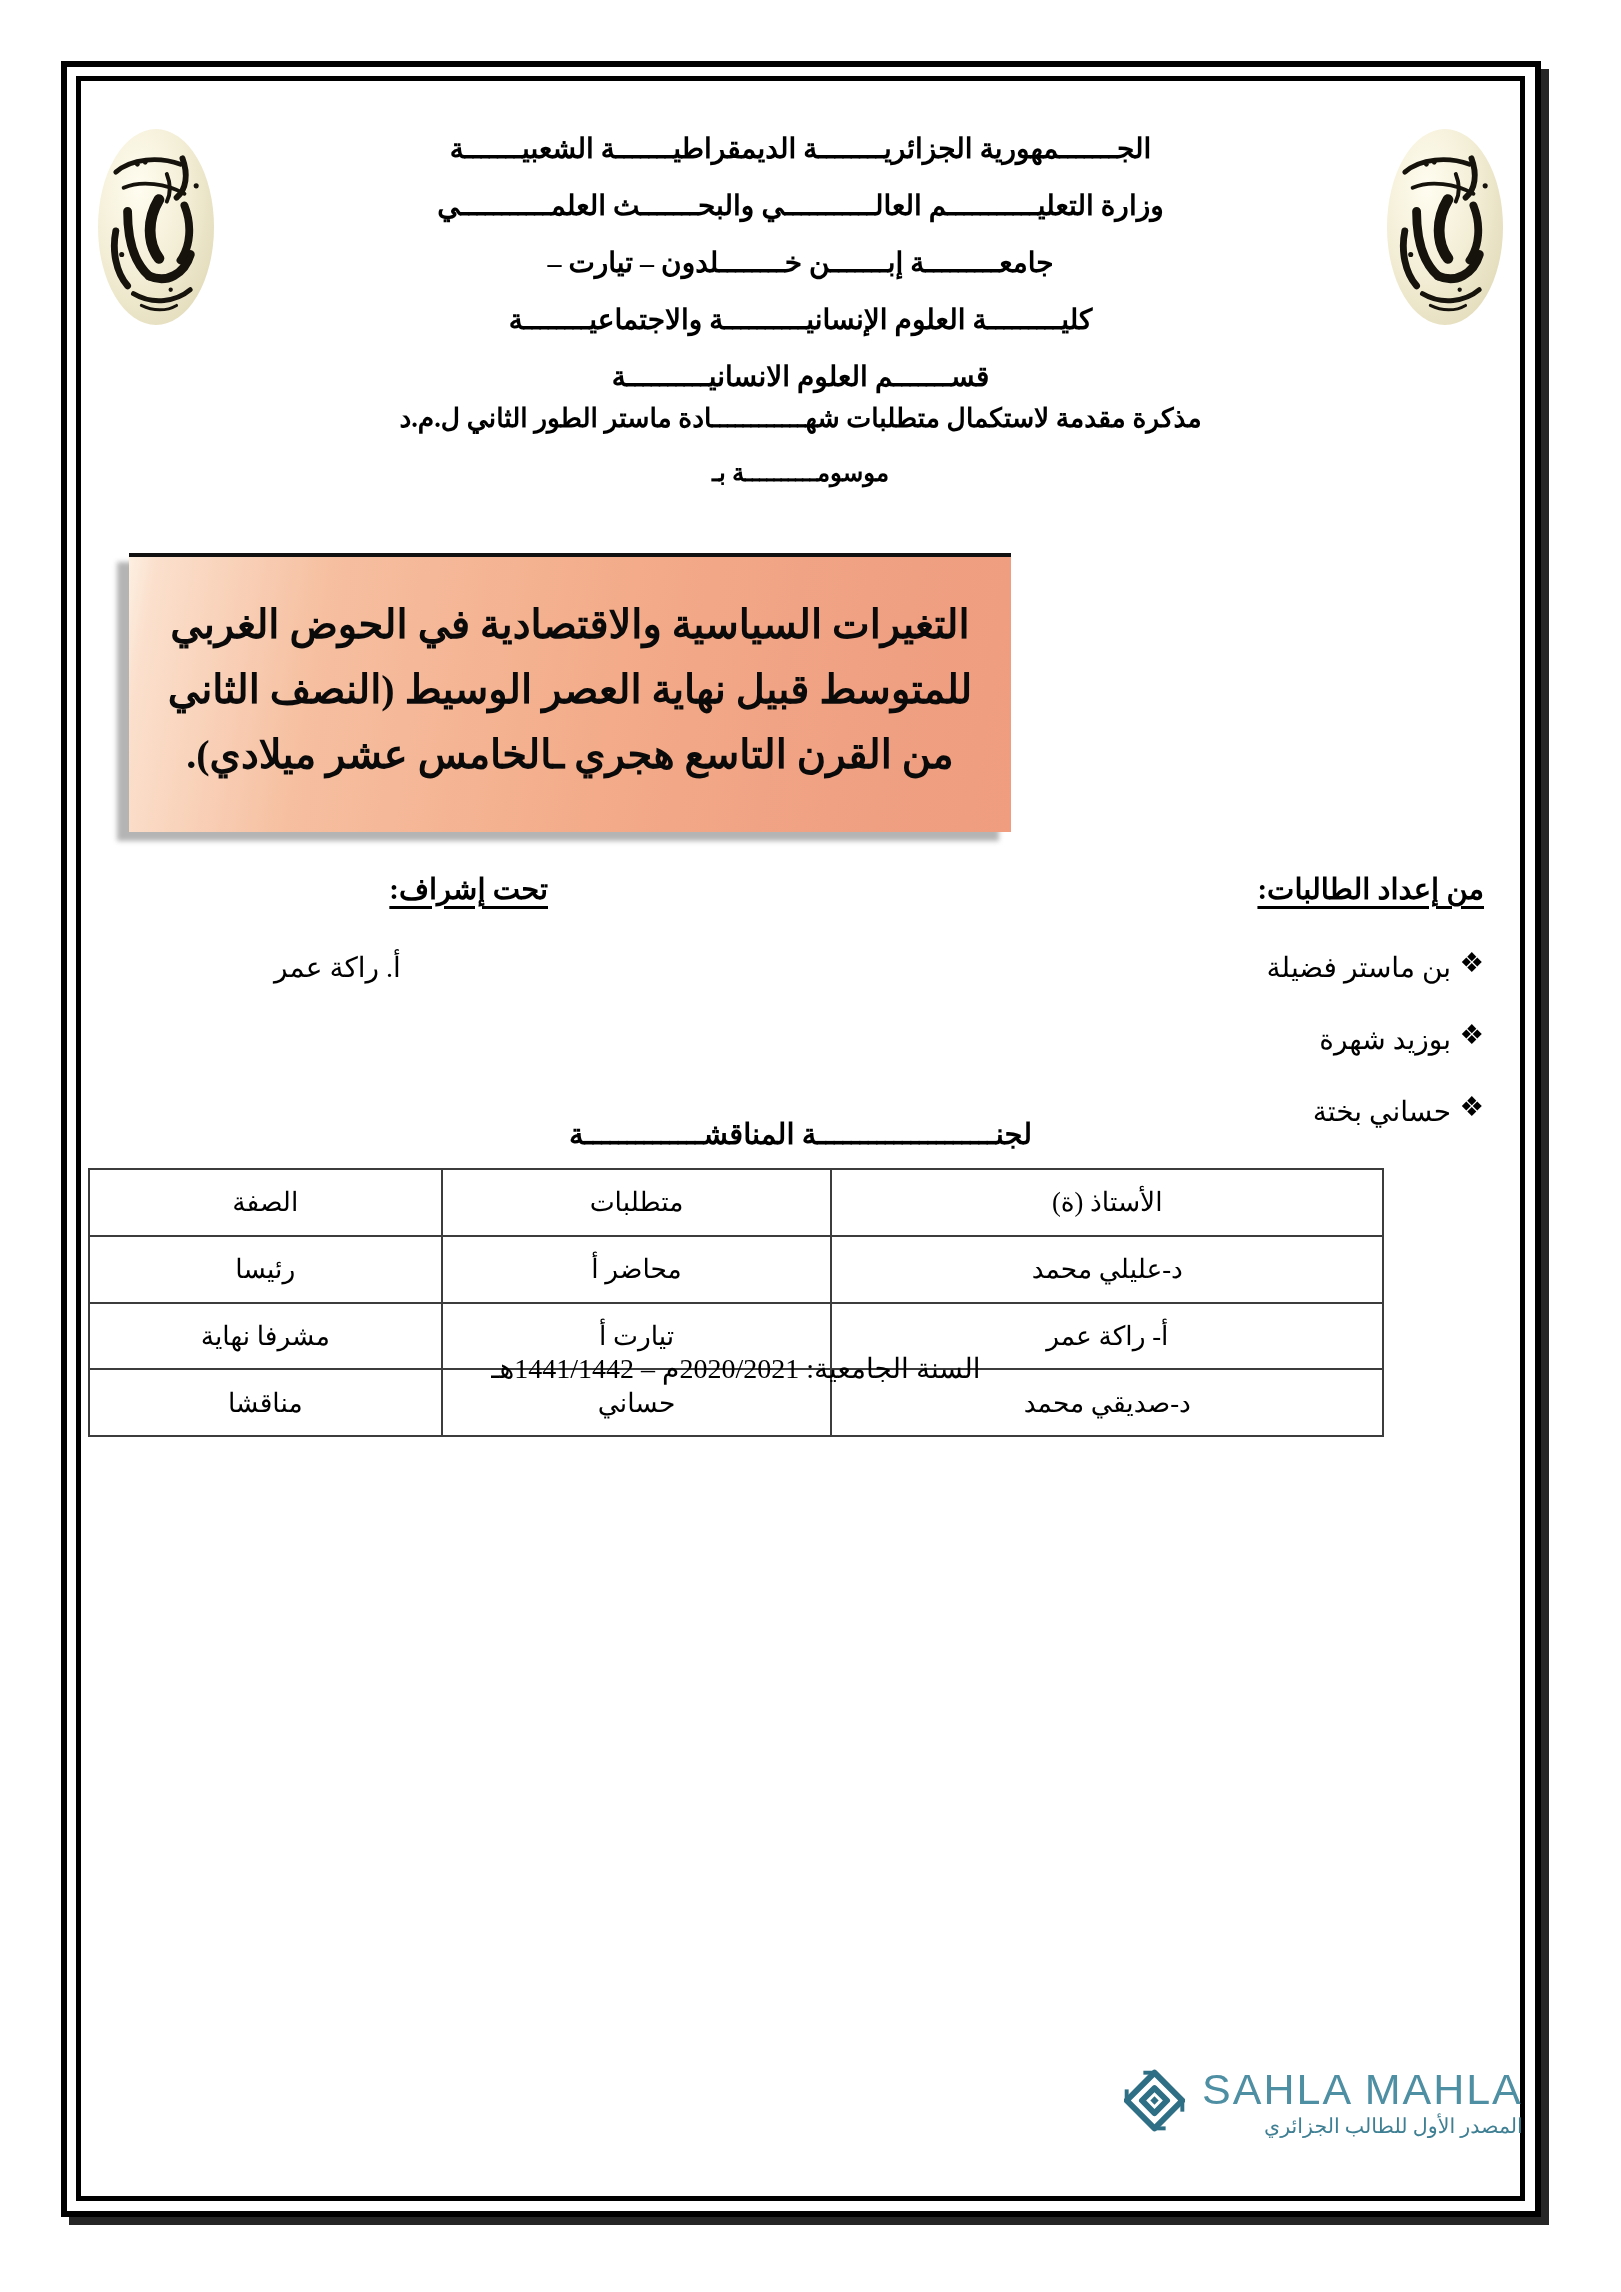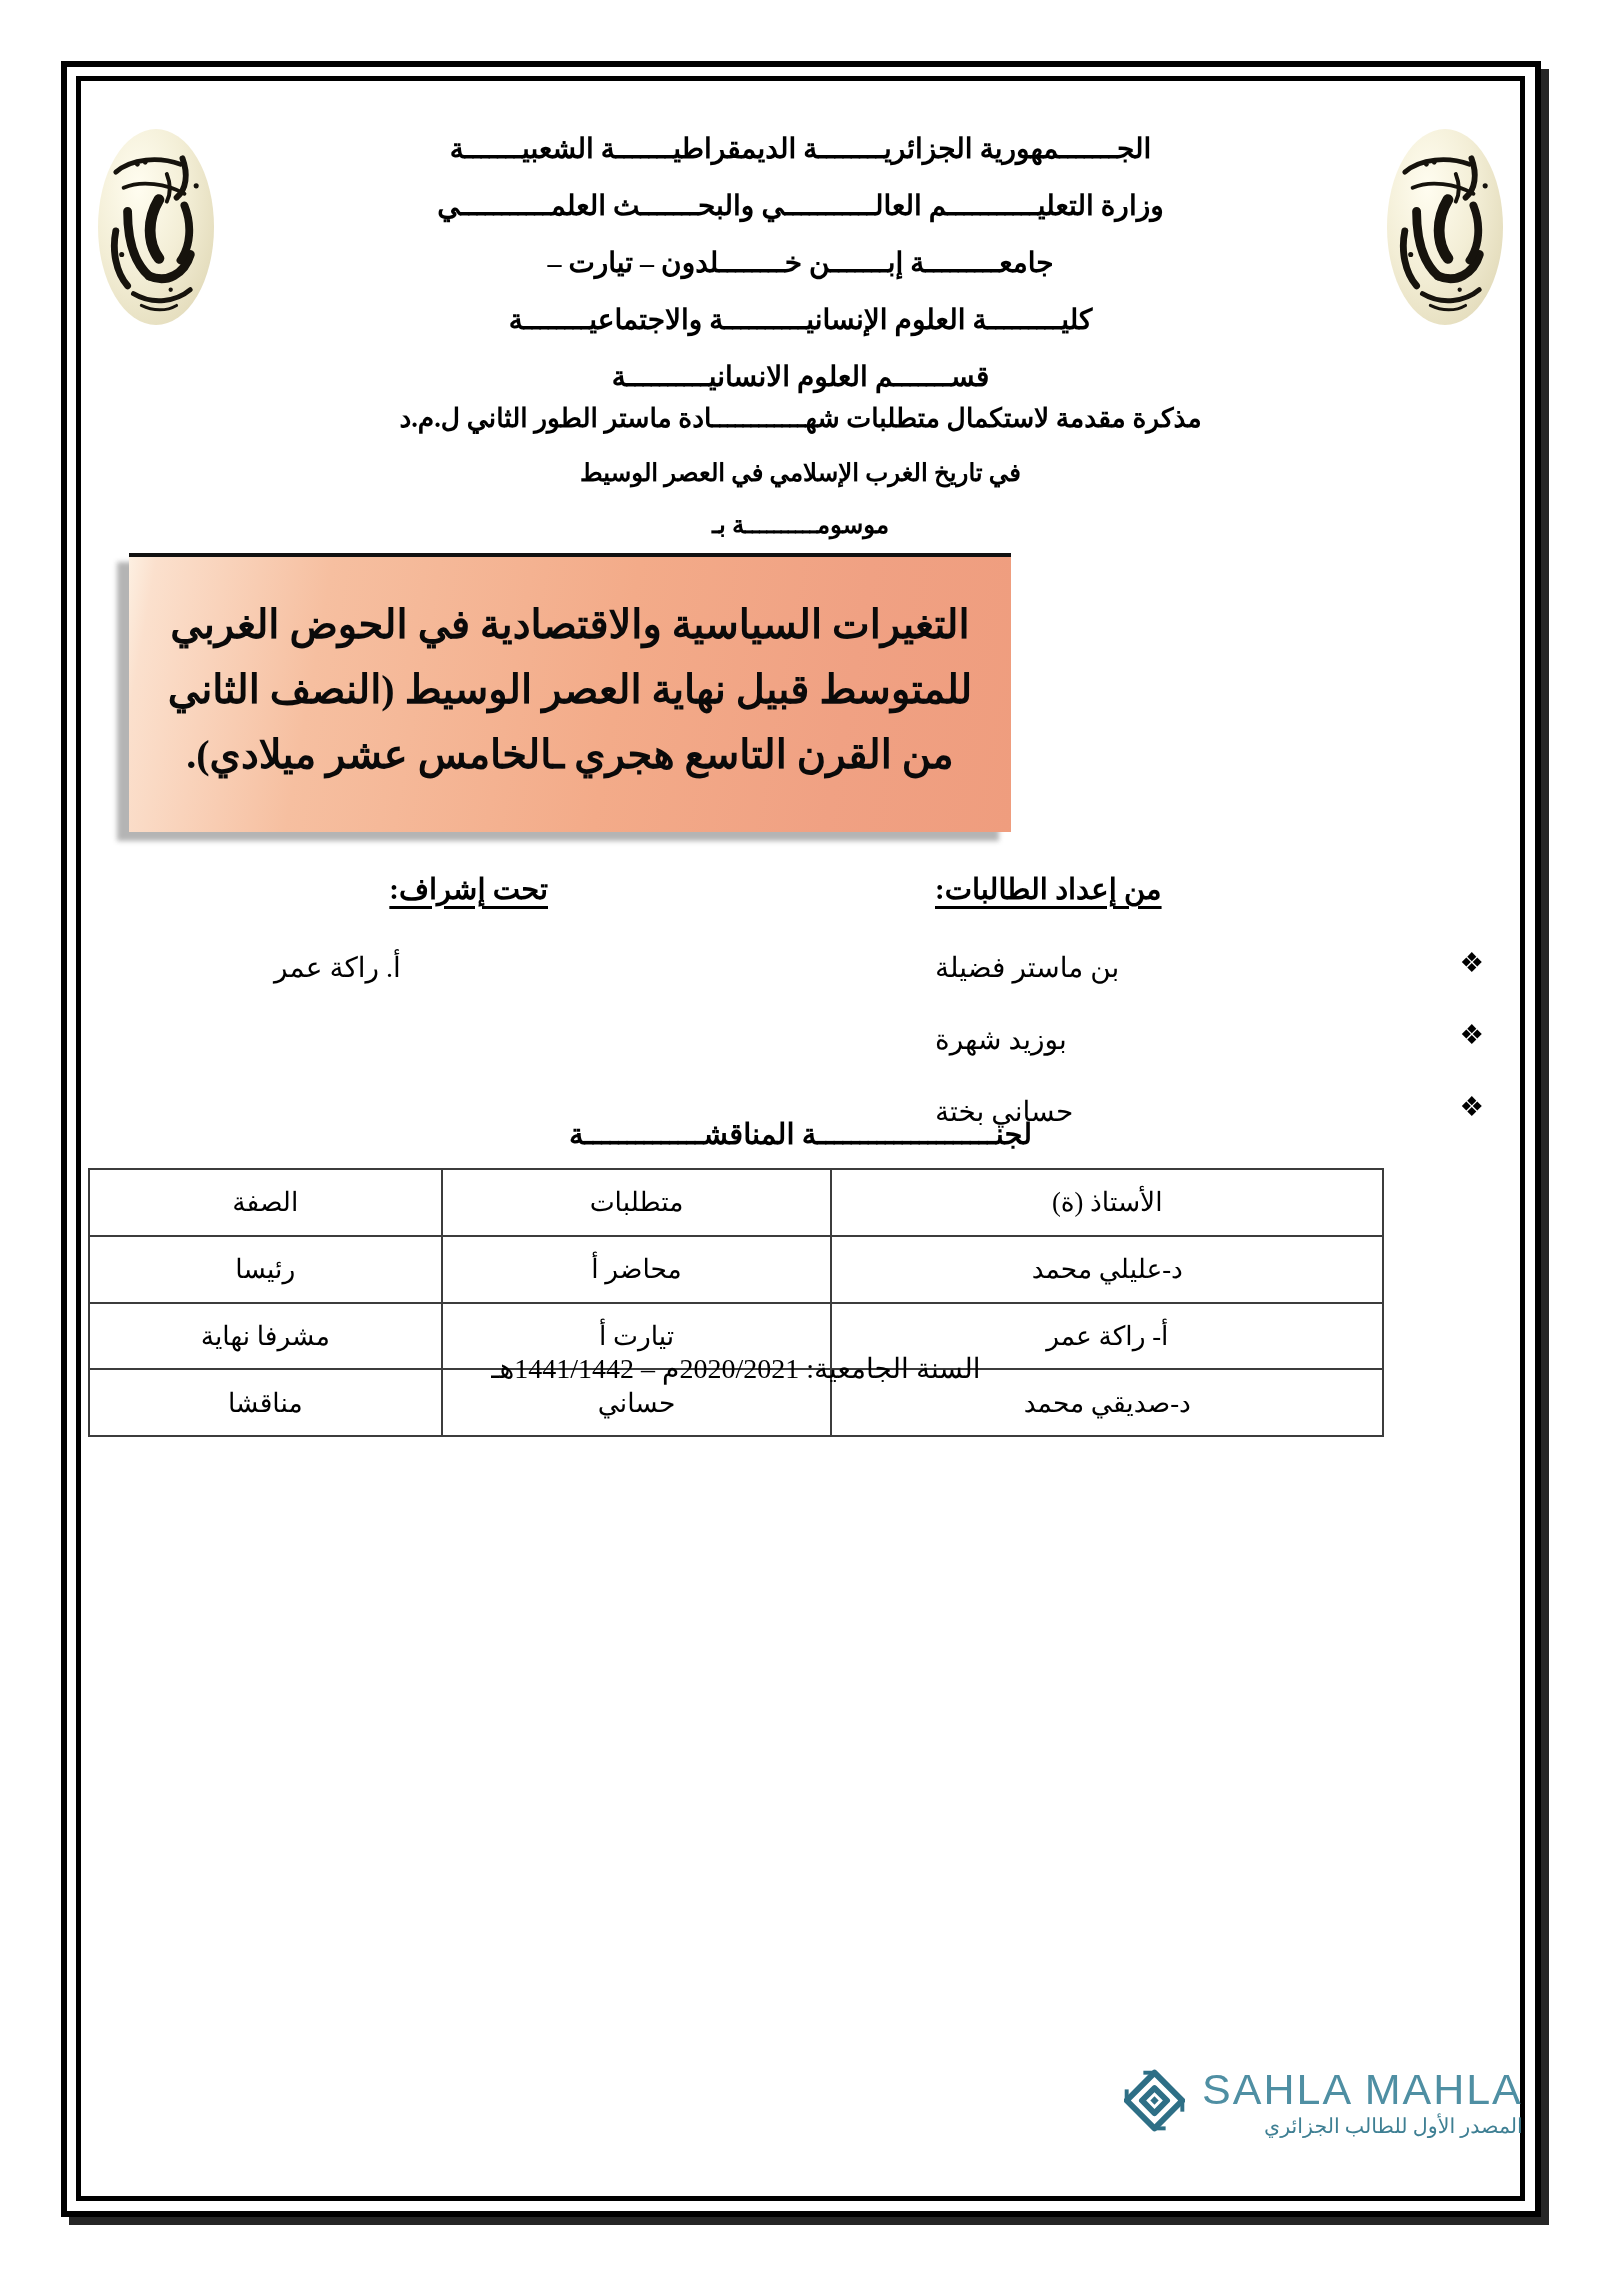--- a/index.html
+++ b/index.html
@@ -154,21 +154,21 @@
   .people {
     position: absolute;
     left: 39px;
     right: 29px;
     top: 784px;
     display: flex;
     flex-direction: row;
     justify-content: space-between;
   }
   .people-col { }
-  .people-col.students { width: 549px; text-align: left; }
+  .people-col.students { width: 549px; text-align: right; }
   .people-col.supervisor { width: 421px; text-align: right; padding-right: 59px; }
 
   .people-heading {
     font-family: "Liberation Serif", "DejaVu Serif", serif;
     font-weight: bold;
     font-size: 29px;
     color: #000;
     text-decoration: underline;
     text-underline-offset: 6.9px;
     text-decoration-thickness: 2.9px;
@@ -342,21 +342,20 @@
   <div class="header-block">
     <p class="header-line">الجـــــــمهورية الجزائريــــــــة الديمقراطيـــــــة الشعبيـــــــة</p>
     <p class="header-line">وزارة التعليـــــــــــم العالـــــــــــي والبحـــــــث العلمـــــــــــي</p>
     <p class="header-line">جامعـــــــــة إبـــــــن خــــــــلدون – تيارت –</p>
     <p class="header-line">كليـــــــــة العلوم الإنسانيــــــــــة والاجتماعيــــــــة</p>
     <p class="header-line">قســـــــم العلوم الانسانيــــــــــة</p>
   </div>
 
   <div class="submission">
     <p class="submission-line l1">مذكرة مقدمة لاستكمال متطلبات شهــــــــــــادة ماستر الطور الثاني ل.م.د</p>
-    <p class="submission-line l2">في تاريخ الغرب الإسلامي في العصر الوسيط</p>
     <p class="submission-line l3">موسومــــــــــة بـ</p>
   </div>
 
   <div class="title-shadow"></div>
   <div class="title-box">
     <div class="title-text">التغيرات السياسية والاقتصادية في الحوض الغربي للمتوسط قبيل نهاية العصر الوسيط (النصف الثاني من القرن التاسع هجري ـالخامس عشر ميلادي).</div>
   </div>
 
   <div class="people">
 

